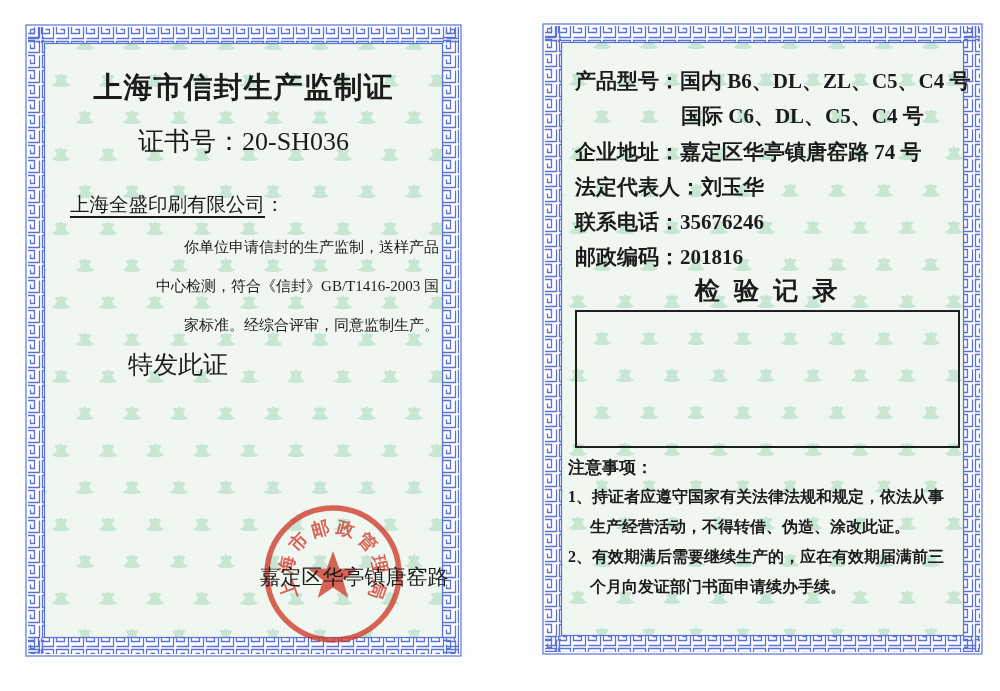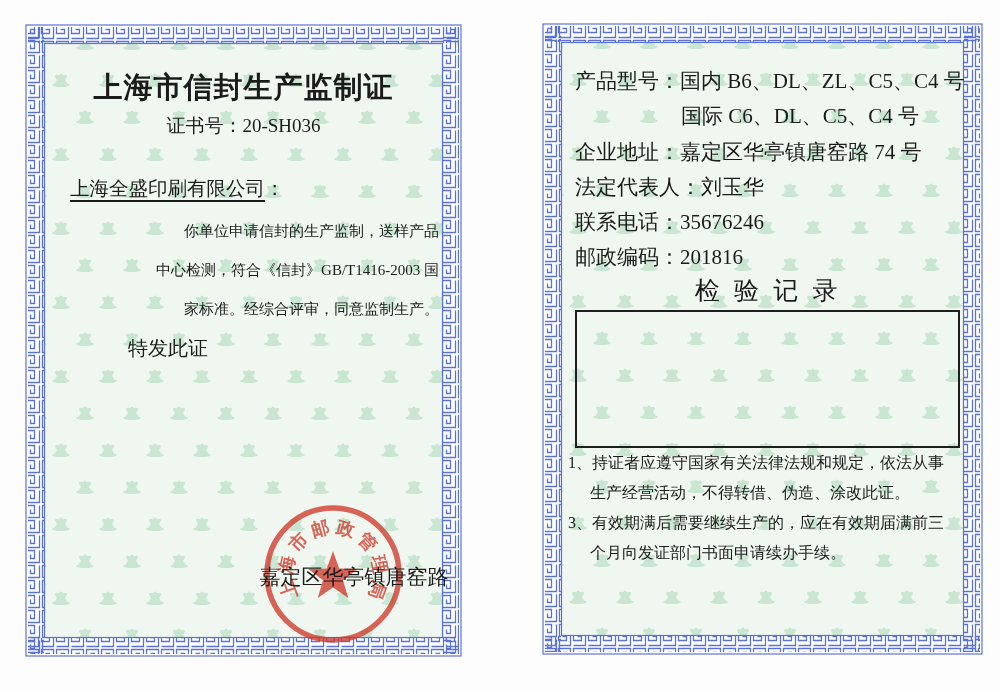--- a/index.html
+++ b/index.html
@@ -18,43 +18,43 @@
   .contentL {
     position:absolute; left:20px; top:20px; right:19px; bottom:20px;
     z-index:2; padding:0 4px 0 3px;
   }
   .cert-title {
     margin-top:26px; height:34px; line-height:34px;
     text-align:center; font-size:29px; font-weight:bold;
     letter-spacing:1px; white-space:nowrap;
   }
   .cert-no-line {
-    margin-top:8px; height:28px; line-height:28px;
-    text-align:center; font-size:19px; white-space:nowrap;
+    margin-top:24px; height:28px; line-height:28px;
+    text-align:center; font-size:26px; white-space:nowrap;
   }
   .addressee {
     margin-top:34px; height:30px; line-height:30px;
     font-size:19.5px; white-space:nowrap; margin-left:22px;
   }
   .addressee .uname { border-bottom:2px solid #1b1b1b; padding-bottom:1px; }
   .bodytext { margin-top:8px; margin-left:22px; font-size:15px;text-align:right; }
   .bl { height:39px; line-height:39px; white-space:nowrap; }
   .bl.indent, .closing { text-indent:58px; }
-  .closing { height:39px; line-height:39px; margin-left:22px; font-size:20px; white-space:nowrap;font-family:Liberation Serif, serif; }
+  .closing { height:39px; line-height:39px; margin-left:22px; font-size:25px; white-space:nowrap;font-family:Liberation Serif, serif; }
   .issuer-block {
     position:absolute; left:119px; top:516px; width:380px;
     text-align:center; font-size:21px; line-height:35px;
     white-space:nowrap; z-index:3;
   }
   .seal { position:absolute; left:223px; top:465px; z-index:1; }
 
   
   .contentR {
     position:absolute; left:20px; top:20px; right:20px; bottom:20px;
-    z-index:2; padding:21px 14px 0 13px; font-weight:normal;
+    z-index:2; padding:21px 14px 0 13px; font-weight:bold;
   }
   .fieldrow { height:35.3px; line-height:35.3px; font-size:21px; white-space:nowrap; }
   .fieldrow.cont { padding-left:106px; }
   .inspect-title {
     height:30px; line-height:30px; text-align:center;
     font-size:25px; letter-spacing:4px; padding-left:12px; white-space:nowrap;
   }
   .inspect-box {
     margin-top:4px; margin-right:-11px; height:134px;
     border:2px solid #1f1f1f; background:transparent;
@@ -186,20 +186,21 @@
     <div class="fieldrow">
       <span>联系电话：</span><span>35676246</span>
     </div>
     <div class="fieldrow">
       <span>邮政编码：</span><span>201816</span>
     </div>
 
     <div class="inspect-title">检 验 记 录</div>
     <div class="inspect-box"></div>
 
+    <div class="notes-head">注意事项：</div>
     <div class="notes">
       <div class="note-line">1、持证者应遵守国家有关法律法规和规定，依法从事</div>
       <div class="note-line cont">生产经营活动，不得转借、伪造、涂改此证。</div>
-      <div class="note-line">3、有效期满后需要继续生产的，应在有效期届满前三</div>
+      <div class="note-line">2、有效期满后需要继续生产的，应在有效期届满前三</div>
       <div class="note-line cont">个月向发证部门书面申请续办手续。</div>
     </div>
   </div>
 </div>
 
 </body></html>

